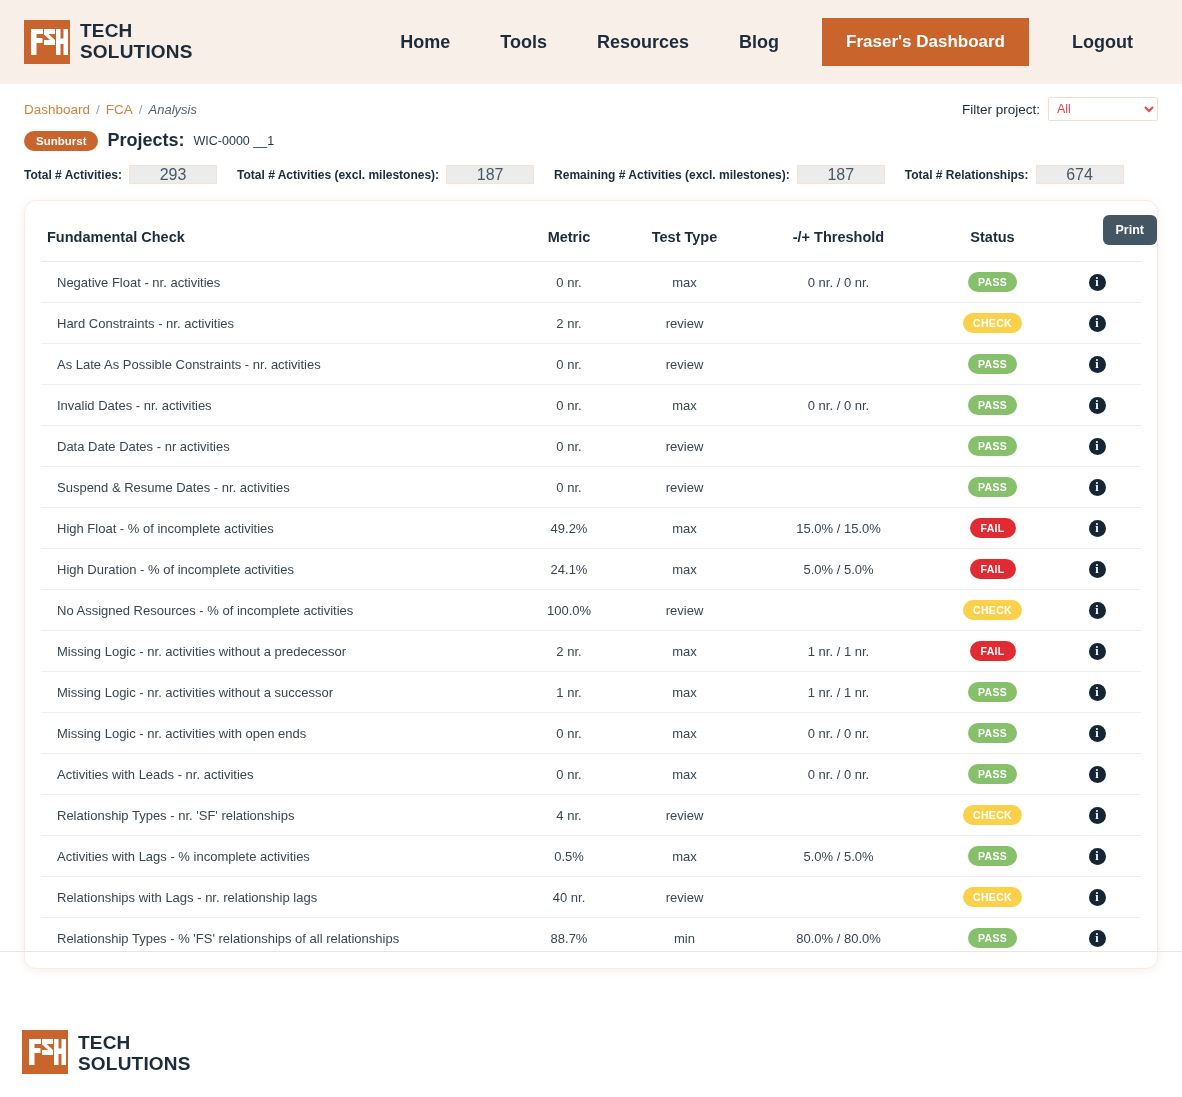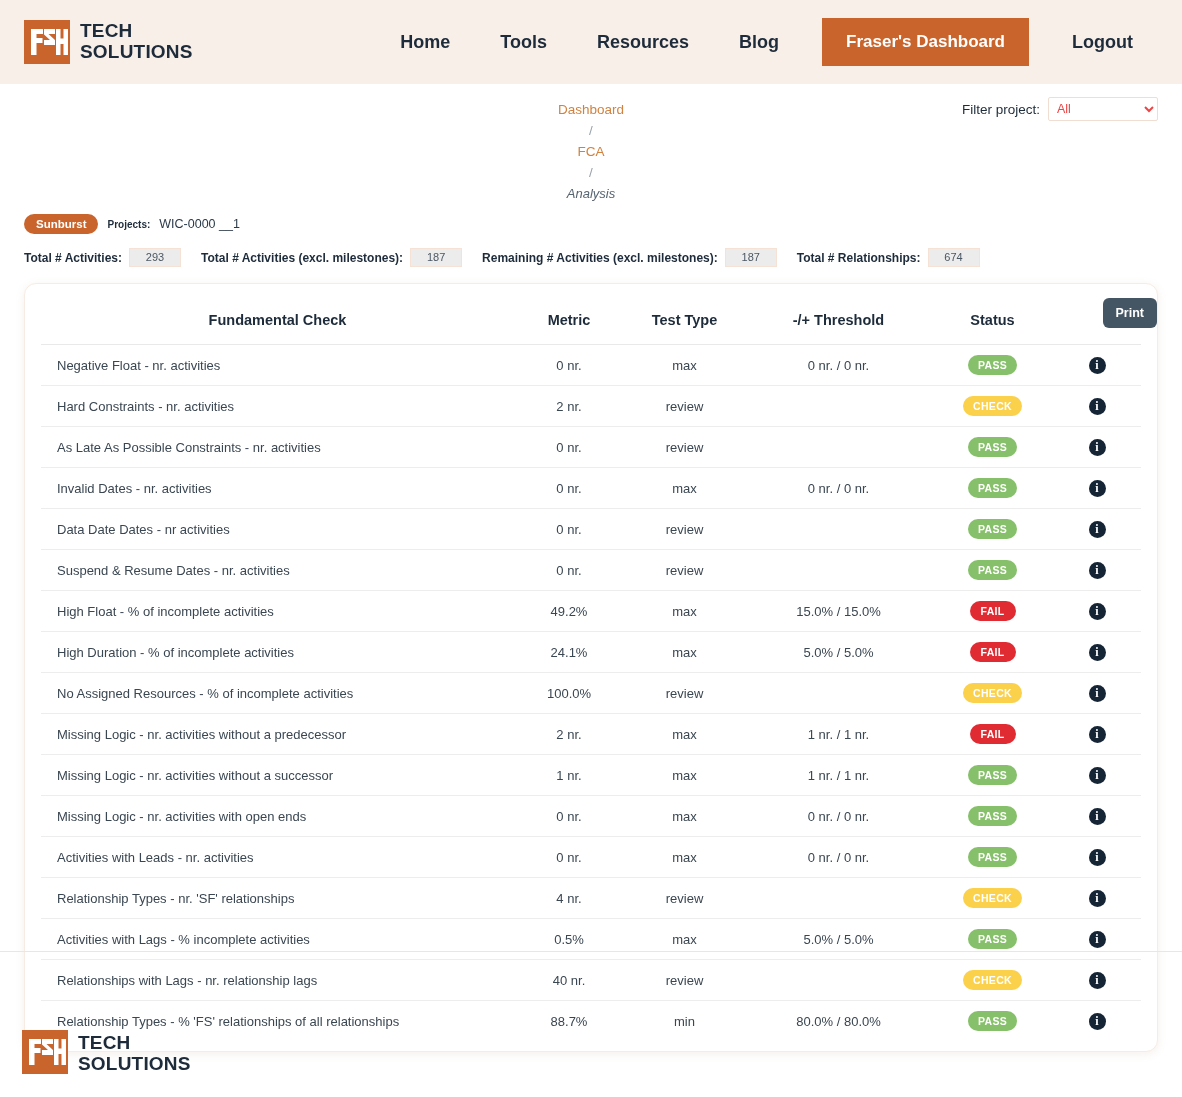--- a/index.html
+++ b/index.html
@@ -64,21 +64,20 @@
     white-space: nowrap;
   }
 
   
   .subhead { padding: 18px 24px 0 24px; position: relative; }
   .breadcrumb {
     font-size: 13.5px;
     display: flex;
     align-items: center;
     gap: 6px;
-    flex-direction: column;
   }
   .crumb-link { color: #d1823f; text-decoration: none; cursor: pointer; }
   .crumb-sep { color: #9aa3ad; }
   .crumb-current { color: #566370; font-size: 13px; font-style: italic; }
 
   .filter-wrap {
     position: absolute;
     right: 24px;
     top: 13px;
     display: flex;
@@ -110,40 +109,40 @@
   .badge-sunburst {
     background: #c9652c;
     color: #ffffff;
     font-size: 11.5px;
     font-weight: bold;
     border-radius: 11px;
     padding: 4px 12px;
     cursor: pointer;
     white-space: nowrap;
   }
-  .project-label { font-weight: bold; font-size: 10px; }
+  .project-label { font-weight: bold; font-size: 18px; }
   .project-value { font-size: 12.5px; color: #2b3a49; }
 
   .stats-row {
     margin-top: 14px;
     display: flex;
     align-items: center;
     gap: 0;
     font-size: 12px;
   }
   .stat { display: flex; align-items: center; gap: 7px; margin-right: 20px; }
   .stat-label { font-weight: bold; font-size: 12px; color: #1d2b3a; white-space: nowrap; }
   .stat-box {
     background: #ececec;
     border: 1px solid #f5e2d5;
-    width: 52px;
+    width: 88px;
     height: 19px;
     line-height: 17px;
     text-align: center;
-    font-size: 11px;
+    font-size: 16px;
     color: #4b5762;
   }
 
   
   .card {
     margin: 16px 24px 0 24px;
     background: #ffffff;
     border: 1px solid #f7ece4;
     border-radius: 12px;
     box-shadow: 0 2px 8px rgba(180,140,110,0.13);
@@ -152,21 +151,21 @@
   }
   table.fca { width: 100%; border-collapse: collapse; }
   table.fca thead th {
     font-size: 14.5px;
     font-weight: bold;
     color: #1d2b3a;
     padding: 14px 6px 16px 6px;
     border-bottom: 1px solid #e9e9e9;
     text-align: center;
   }
-  table.fca thead th.col-check { text-align: center; }
+  table.fca thead th.col-check { text-align: left; }
   th.col-check  { width: 43%; }
   th.col-metric { width: 10%; }
   th.col-test   { width: 11%; }
   th.col-thresh { width: 17%; }
   th.col-status { width: 11%; }
   th.col-info   { width: 8%; }
 
   table.fca tbody td {
     font-size: 13px;
     color: #3a4651;

